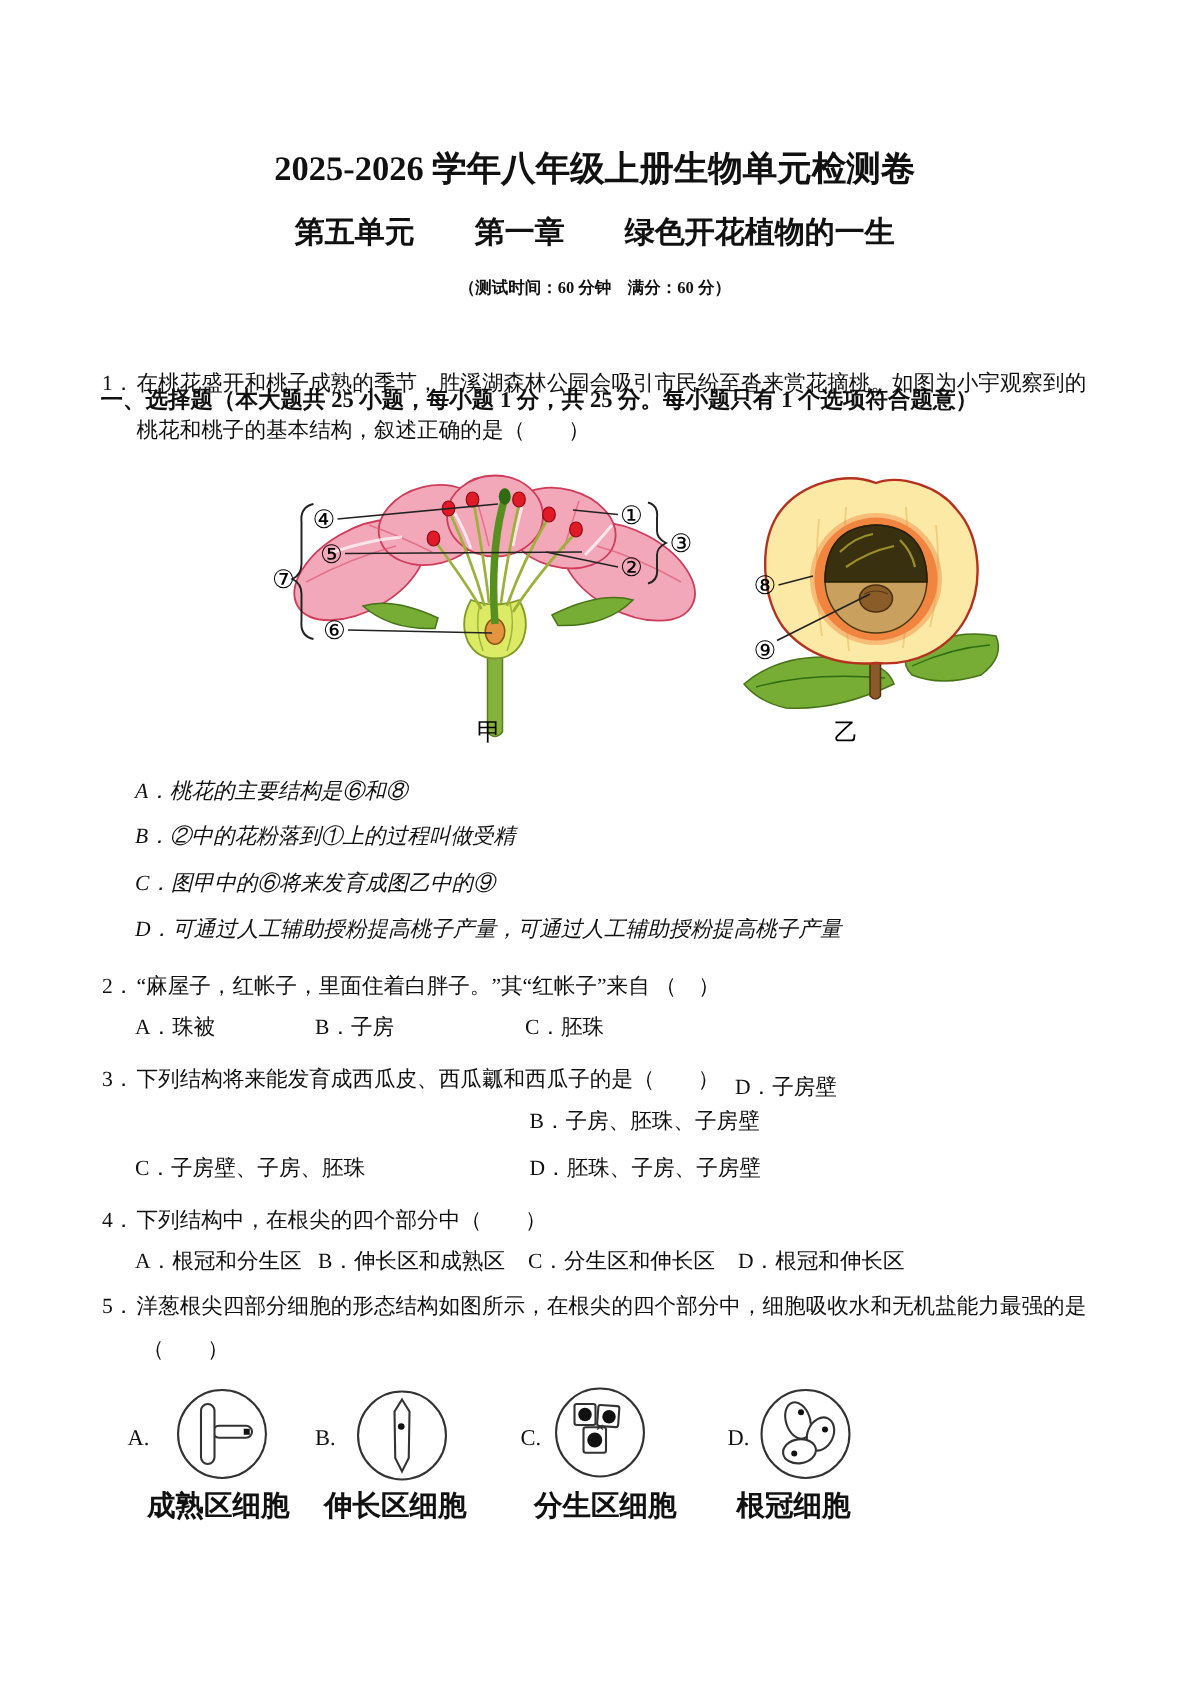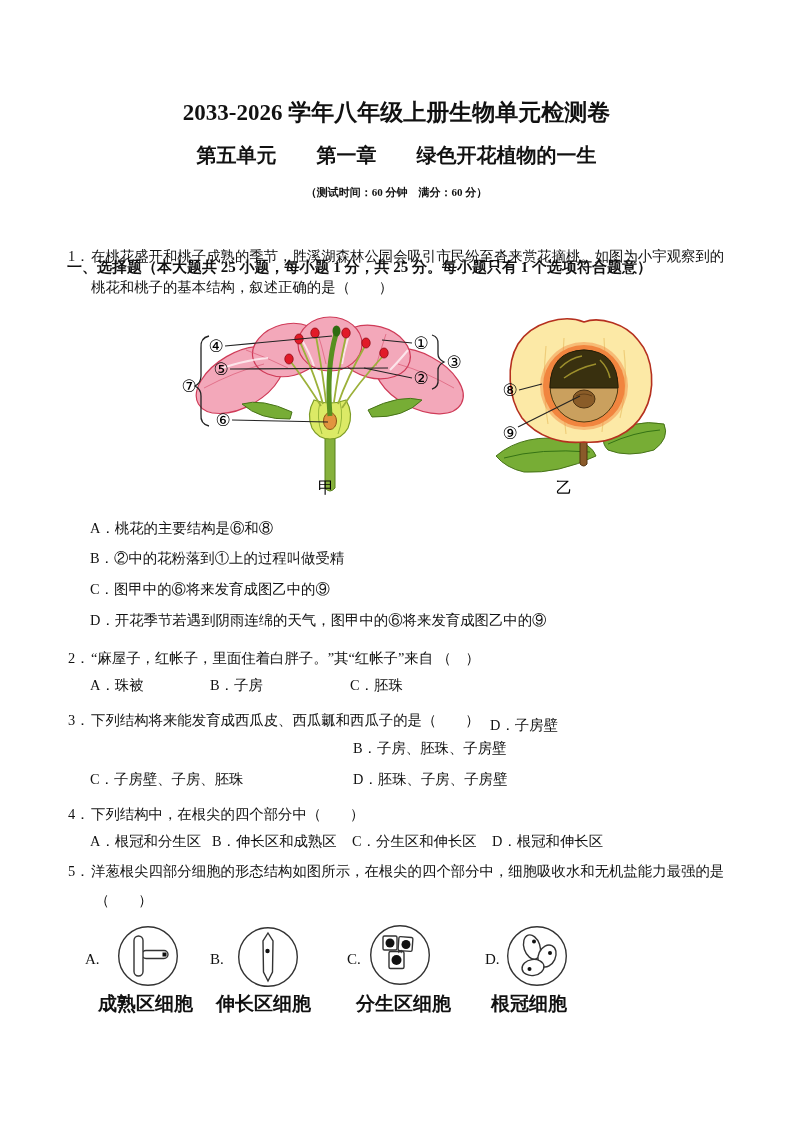--- a/index.html
+++ b/index.html
@@ -8,21 +8,21 @@
     font-family:"Liberation Serif","DejaVu Serif",serif; color:#111; overflow:hidden;
   }
   .center { position:absolute; left:0; right:0; text-align:center; }
   .title    { top:98px;  font-size:23px; font-weight:bold; line-height:30px; }
   .subtitle { top:141px; font-size:20px; font-weight:bold; line-height:28px; }
   .meta     { top:182px; font-size:11px; font-weight:bold; line-height:20px; }
   .section  { position:absolute; left:67px; top:212px; font-size:15px; font-weight:bold; line-height:20px;margin-top:45px; }
   .q { position:absolute; left:68px; width:668px; font-size:14.4px; line-height:31px; display:flex; }
   .qnum  { flex:0 0 23px; }
   .qtext { flex:1; }
-  .opt-line { position:absolute; left:90px; font-size:14.4px; line-height:22px; white-space:nowrap; }
+  .opt-line { position:absolute; left:90px; font-size:14.4px; line-height:22px; white-space:nowrap;font-style:italic; }
   .opt-abs  { position:absolute; font-size:14.4px; line-height:22px; white-space:nowrap; }
   .figsvg { position:absolute; left:176px; top:306px; }
   .petal { fill:#f3a8ba; stroke:#cf3b58; stroke-width:1.2; }
   .petal-streak { stroke:#d95570; stroke-width:1; fill:none; opacity:.65; }
   .petal-hl { stroke:#ffffff; stroke-width:2; fill:none; opacity:.7; }
   .sepal { fill:#77ad35; stroke:#477318; stroke-width:1; }
   .leader { stroke:#222; stroke-width:1.1; }
   .brace  { stroke:#222; stroke-width:1.3; fill:none; }
   .fig-num { font-size:17px; text-anchor:middle; fill:#000; font-family:"DejaVu Sans","Liberation Sans",sans-serif; }
   .fig-cap { font-size:16px; text-anchor:middle; fill:#000; font-family:"Liberation Serif","DejaVu Serif",serif; }
@@ -30,21 +30,21 @@
   .cell-stroke { fill:#ffffff; stroke:#333; stroke-width:1.4; }
   .cell-letter { position:absolute; font-size:15px; line-height:18px; }
   .cell-label  { position:absolute; width:100px; text-align:left; font-size:19px; font-weight:bold;
                  font-family:"Liberation Sans","DejaVu Sans",sans-serif; }
 </style>
 </head>
 <body>
 
 <div class="page">
 
-  <div class="center title">2033-2026 学年八年级上册生物单元检测卷</div>
+  <div class="center title">2025-2026 学年八年级上册生物单元检测卷</div>
   <div class="center subtitle">第五单元　　第一章　　绿色开花植物的一生</div>
   <div class="center meta">（测试时间：60 分钟　满分：60 分）</div>
   <div class="section">一、选择题（本大题共 25 小题，每小题 1 分，共 25 分。每小题只有 1 个选项符合题意）</div>
 
   <div class="q" style="top:241px">
     <span class="qnum">1．</span>
     <span class="qtext">在桃花盛开和桃子成熟的季节，胜溪湖森林公园会吸引市民纷至沓来赏花摘桃。如图为小宇观察到的桃花和桃子的基本结构，叙述正确的是（　　）</span>
   </div>
 
   <svg class="figsvg" width="512" height="196" viewBox="0 0 512 196">
@@ -136,21 +136,21 @@
       <text class="fig-num" x="334" y="90">⑧</text>
       <text class="fig-num" x="334" y="133">⑨</text>
       <text class="fig-cap" x="150" y="187">甲</text>
       <text class="fig-cap" x="388" y="187">乙</text>
     </g>
   </svg>
 
   <div class="opt-line" style="top:517px">A．桃花的主要结构是⑥和⑧</div>
   <div class="opt-line" style="top:547px">B．②中的花粉落到①上的过程叫做受精</div>
   <div class="opt-line" style="top:578px">C．图甲中的⑥将来发育成图乙中的⑨</div>
-  <div class="opt-line" style="top:609px">D．开花季节若遇到阴雨连绵的天气，图甲中的⑥将来发育成图乙中的⑨</div>
+  <div class="opt-line" style="top:609px">D．可通过人工辅助授粉提高桃子产量，可通过人工辅助授粉提高桃子产量</div>
 
   <div class="q" style="top:643px">
     <span class="qnum">2．</span>
     <span class="qtext">“麻屋子，红帐子，里面住着白胖子。”其“红帐子”来自 （　）</span>
   </div>
   <span class="opt-abs" style="left:90px;top:674px">A．珠被</span>
   <span class="opt-abs" style="left:210px;top:674px">B．子房</span>
   <span class="opt-abs" style="left:350px;top:674px">C．胚珠</span>
   <span class="opt-abs" style="left:490px;top:714px">D．子房壁</span>
 

